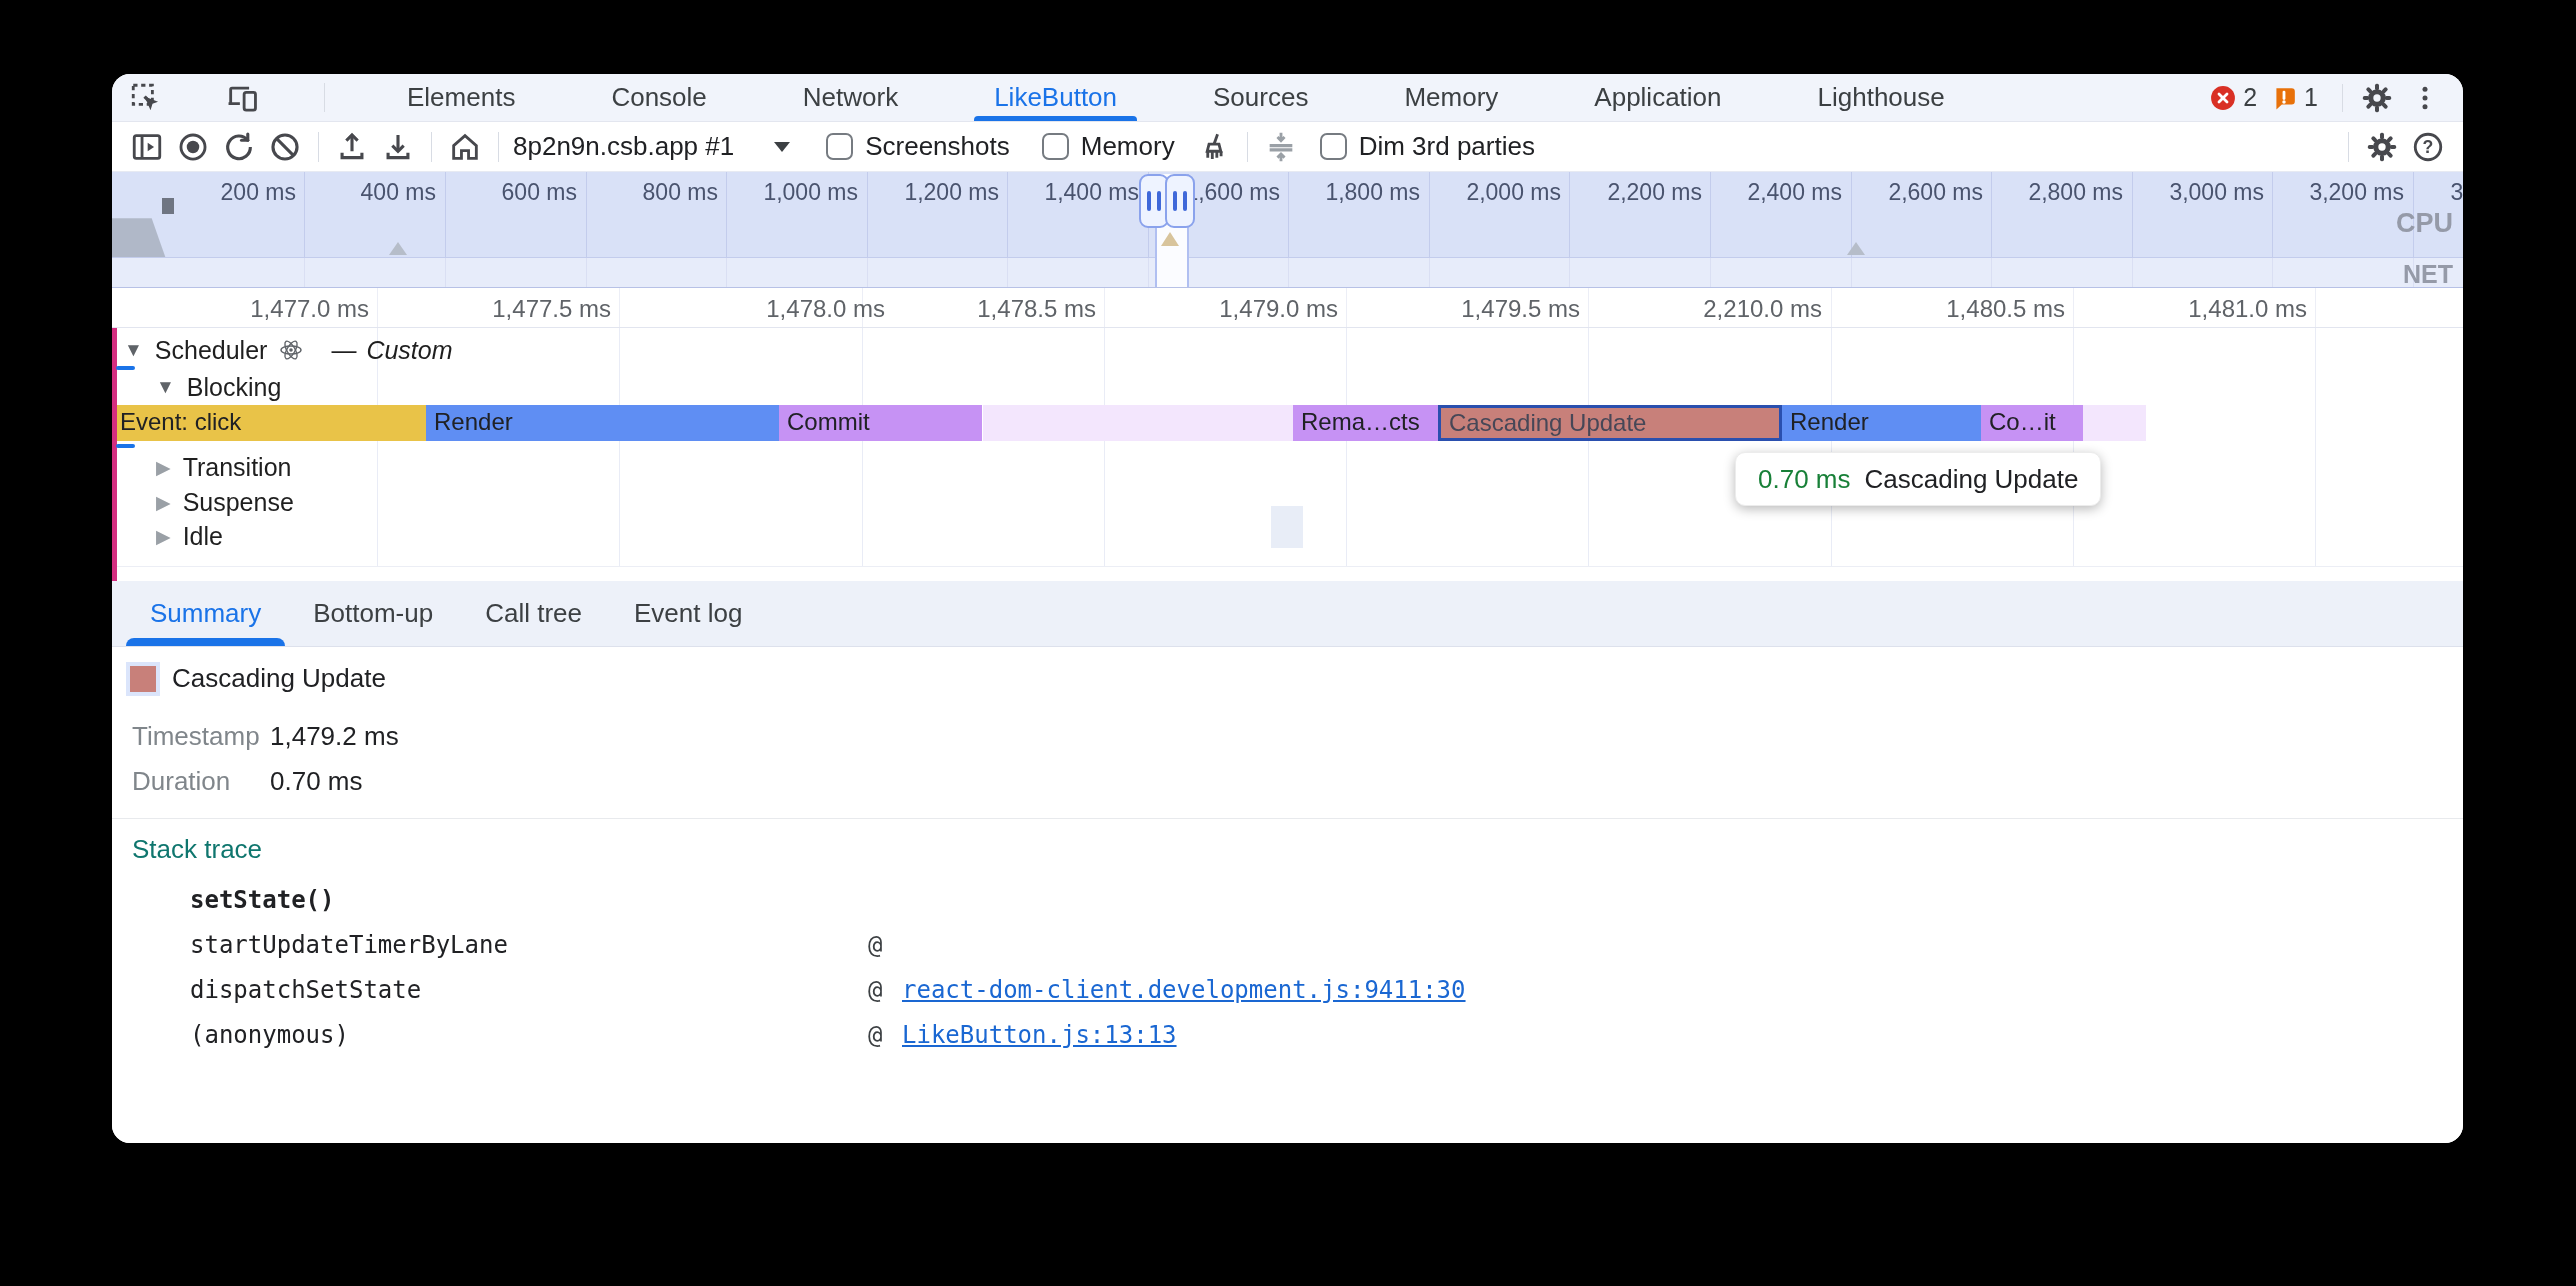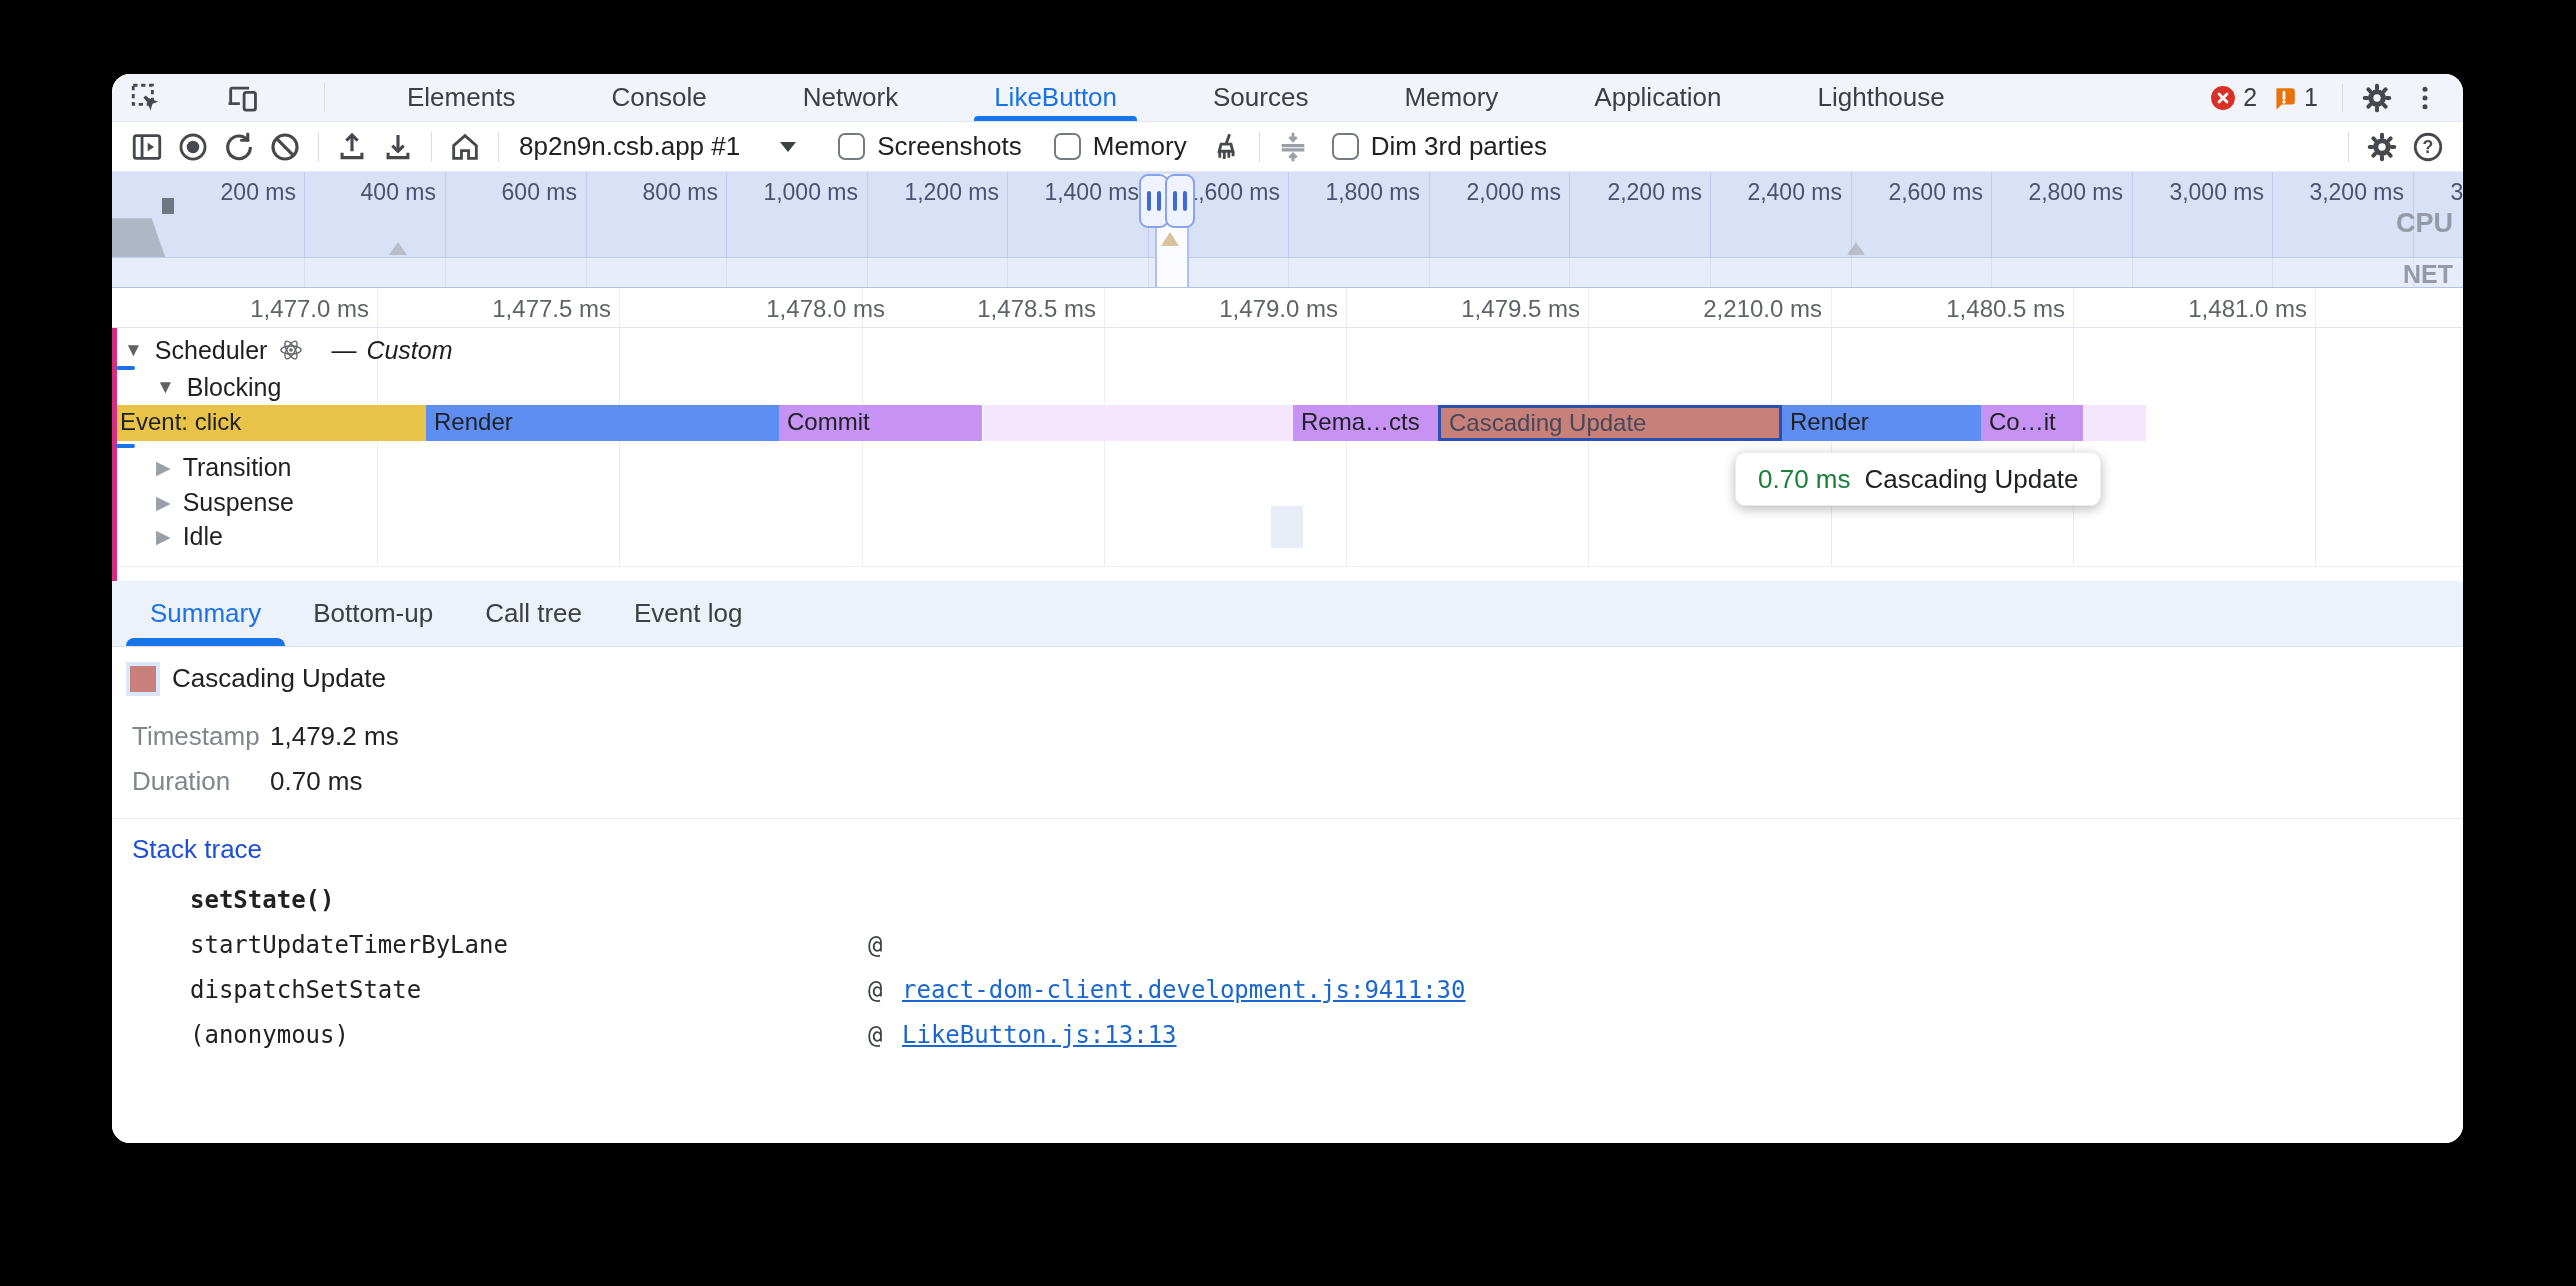--- a/index.html
+++ b/index.html
@@ -25,21 +25,21 @@
   .tab { display:flex; align-items:center; padding:0 24px; font-size:26px; color:#3c4043; position:relative; white-space:nowrap; }
   .tab.active { color:#1a73e8; }
   .tab .tab-underline { position:absolute; left:4px; right:4px; bottom:0; height:5px; background:#1a73e8; border-radius:4px 4px 0 0; }
   .strip-right { margin-left:auto; display:flex; align-items:center; padding-right:14px; }
   .badge-count { font-size:25px; color:#3c4043; margin:0 14px 0 7px; }
 
   
   .toolbar { height:50px; flex:0 0 auto; background:#ffffff; border-bottom:1px solid #e7eaf2;
              display:flex; align-items:center; padding:0 12px; }
   .tbtn { width:46px; height:44px; display:flex; align-items:center; justify-content:center; color:#47484d; }
-  .dropdown { display:flex; align-items:center; margin:0 10px;text-align:right; }
+  .dropdown { display:flex; align-items:center; margin:0 4px;text-align:right; }
   .dropdown .dd-label { font-size:26px; color:#202124; }
   .caret { width:0; height:0; border-left:8px solid transparent; border-right:8px solid transparent;
            border-top:10px solid #3c4043; margin-left:40px; margin-right:16px; }
   .cklabel { display:flex; align-items:center; margin:0 16px; font-size:26px; color:#202124; white-space:nowrap; }
   .cbx { width:27px; height:27px; border:2.5px solid #767b81; border-radius:7px; background:#fff; margin-right:12px; flex:0 0 auto; }
   .toolbar-right { margin-left:auto; display:flex; align-items:center; }
 
   
   .overview { position:relative; height:116px; flex:0 0 auto; background:#d9e1f7; border-bottom:1px solid #b7c1e6; overflow:hidden; }
   .ov-grid { position:absolute; top:0; bottom:0; width:1px; background:#c3ccec; }
@@ -100,21 +100,21 @@
 
   
   .summary { position:relative; flex:1; background:#fff; font-size:26px; }
   .legend { position:absolute; left:18px; top:16px; display:flex; align-items:center; }
   .swatch { width:26px; height:26px; margin-right:16px; outline:4px solid #dbe5fb; }
   .legend-name { color:#202124; }
   .meta-row { position:absolute; left:20px; display:flex; }
   .meta-label { width:138px; color:#80868b; }
   .meta-value { color:#202124; }
   .sum-div { position:absolute; left:0; right:0; top:171px; height:1px; background:#e8eaed; }
-  .stack-title { position:absolute; left:20px; top:187px; color:#1d4ed8; }
+  .stack-title { position:absolute; left:20px; top:187px; color:#0f766e; }
   .frames { position:absolute; left:0; top:239px; right:0;padding-left:32px; }
   .frame { position:relative; height:45px; font-family:"DejaVu Sans Mono", monospace; font-size:24px; }
   .fn { position:absolute; left:46px; color:#202124; }
   .fn.bold { font-weight:bold; }
   .at { position:absolute; left:724px; color:#3c4043; }
   .loc { position:absolute; left:758px; color:#1a67d2; text-decoration:underline; }
 
   svg { display:block; }
 </style>
 </head>

